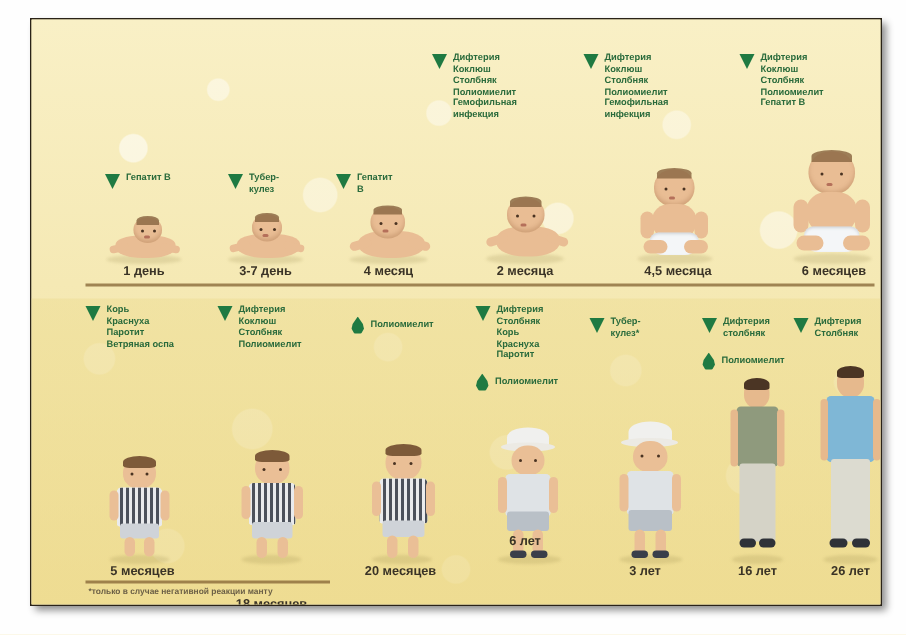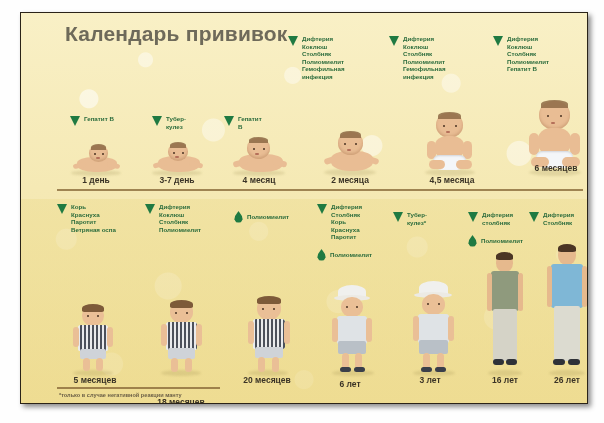--- a/index.html
+++ b/index.html
@@ -142,21 +142,20 @@
 </head>
 <body>
 
 <div id="root">
   <div class="poster">
     <div class="bg-pattern"></div>
     <div class="band-lower"></div>
 
     <div class="inner">
 
-      <div class="title">Календарь прививок</div>
 
 
       <div class="note" style="left:49px;top:102px;">
         <span class="tri"></span>
         <span class="note-text">Гепатит В</span>
       </div>
 
       <div class="note" style="left:131px;top:102px;">
         <span class="tri"></span>
         <span class="note-text">Тубер-
@@ -274,21 +273,21 @@
         <div class="diaper" style="left:15px;top:50px;width:37px;height:17px;"></div>
         <div class="leg" style="left:10px;top:56px;width:18px;height:10px;"></div>
         <div class="leg" style="left:41px;top:56px;width:18px;height:10px;"></div>
       </div>
 
       <div class="age" style="left:36px;top:162px;width:78px;">1 день</div>
       <div class="age" style="left:115px;top:162px;width:82px;">3-7 день</div>
       <div class="age" style="left:197px;top:162px;width:82px;">4 месяц</div>
       <div class="age" style="left:288px;top:162px;width:82px;">2 месяца</div>
       <div class="age" style="left:386px;top:162px;width:90px;">4,5 месяца</div>
-      <div class="age" style="left:492px;top:150px;width:86px;">6 месяцев</div>
+      <div class="age" style="left:492px;top:162px;width:86px;">6 месяцев</div>
 
       <div class="rule" style="left:36px;top:176px;width:526px;"></div>
 
       <div class="note" style="left:36px;top:190px;">
         <span class="tri"></span>
         <span class="note-text">Корь
 Краснуха
 Паротит
 Ветряная оспа</span>
       </div>
@@ -443,21 +442,21 @@
         <div class="arm" style="left:4px;top:21px;width:5px;height:41px;"></div>
         <div class="arm" style="left:39px;top:21px;width:5px;height:41px;"></div>
         <div class="pants" style="left:11px;top:61px;width:26px;height:55px;background:#dcdbd0;"></div>
         <div class="shoe" style="left:10px;top:114px;width:12px;height:6px;"></div>
         <div class="shoe" style="left:25px;top:114px;width:12px;height:6px;"></div>
       </div>
 
       <div class="age" style="left:34px;top:362px;width:80px;">5 месяцев</div>
       <div class="age" style="left:120px;top:384px;width:80px;">18 месяцев</div>
       <div class="age" style="left:206px;top:362px;width:80px;">20 месяцев</div>
-      <div class="age" style="left:293px;top:366px;width:72px;text-align:center;">6 лет</div>
+      <div class="age" style="left:293px;top:342px;width:72px;text-align:center;">6 лет</div>
       <div class="age" style="left:373px;top:362px;width:72px;">3 лет</div>
       <div class="age" style="left:448px;top:362px;width:72px;">16 лет</div>
       <div class="age" style="left:510px;top:362px;width:72px;">26 лет</div>
 
       <div class="rule" style="left:36px;top:374px;width:163px;"></div>
 
       <div class="footnote">*только в случае негативной реакции манту</div>
 
     </div>
   </div>

